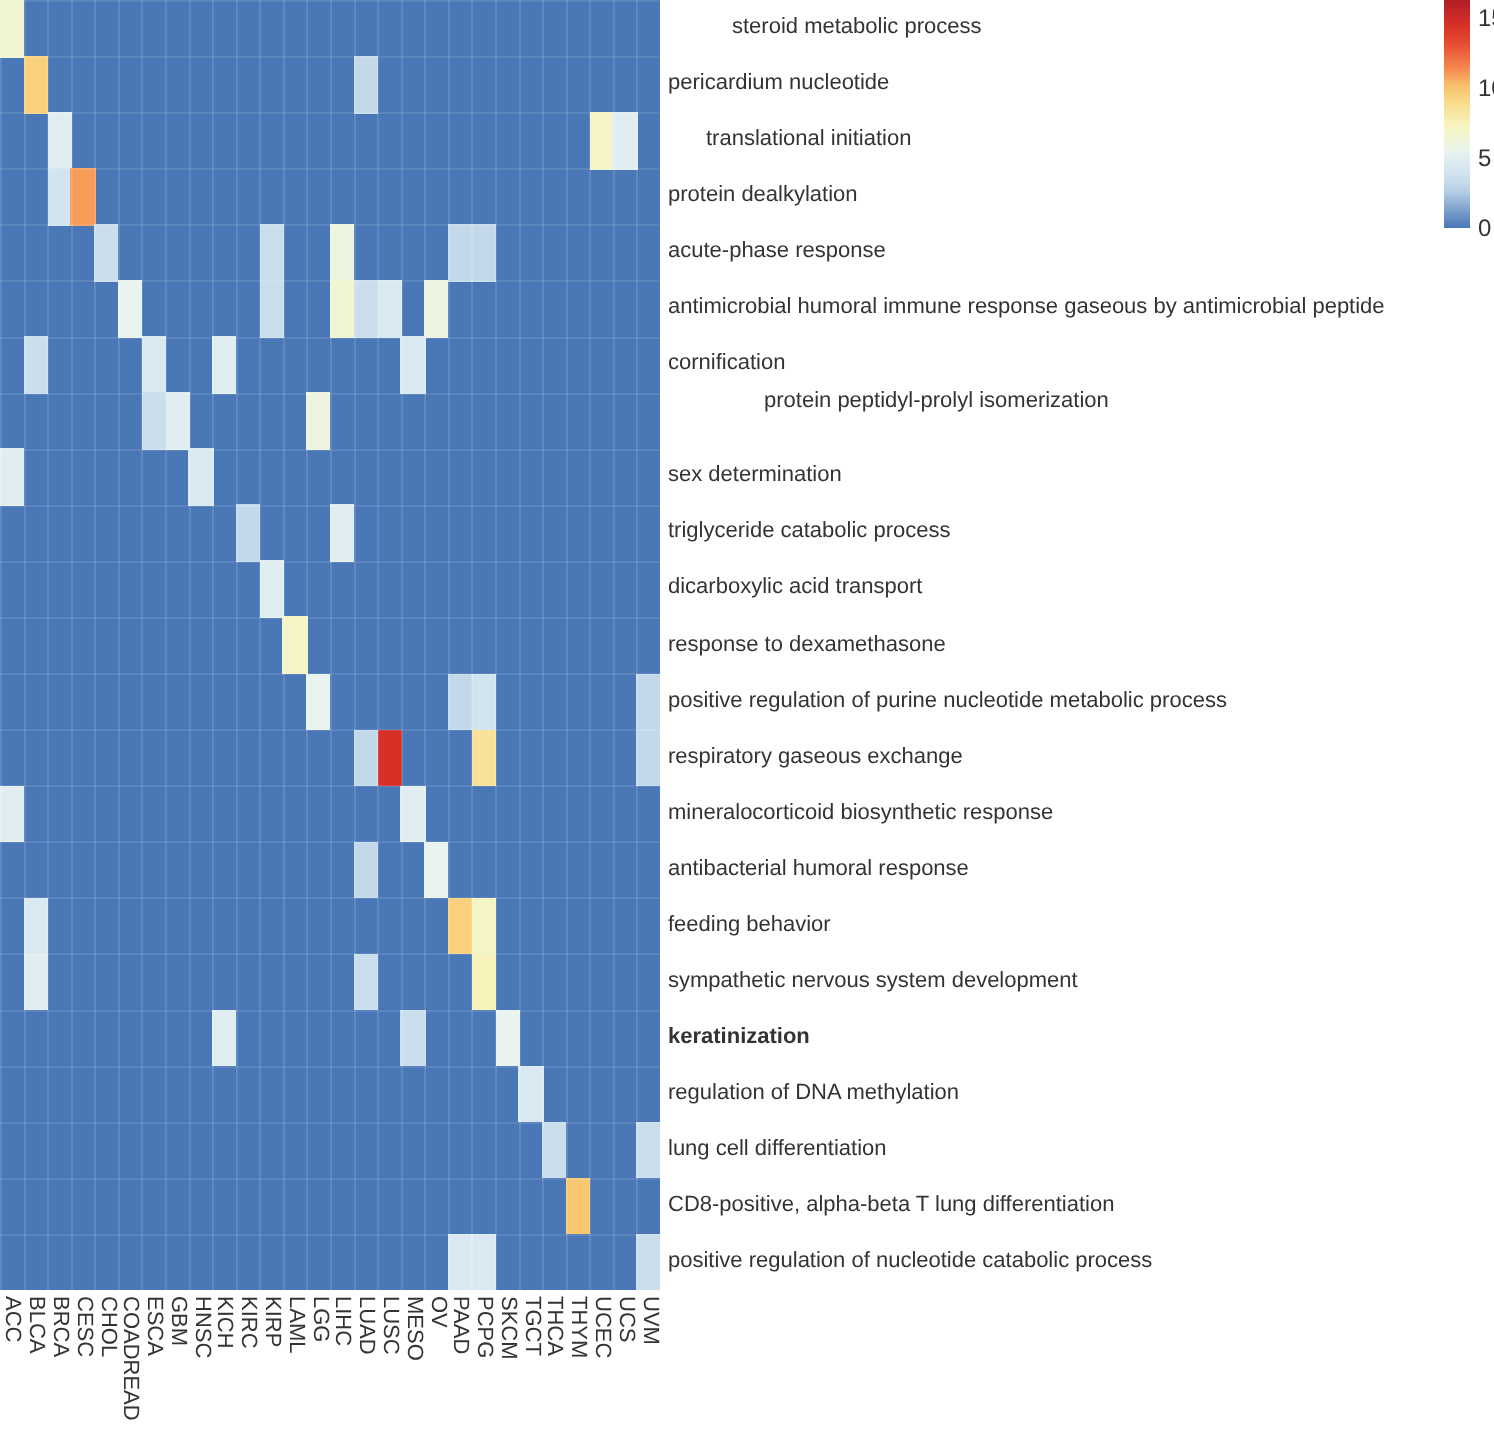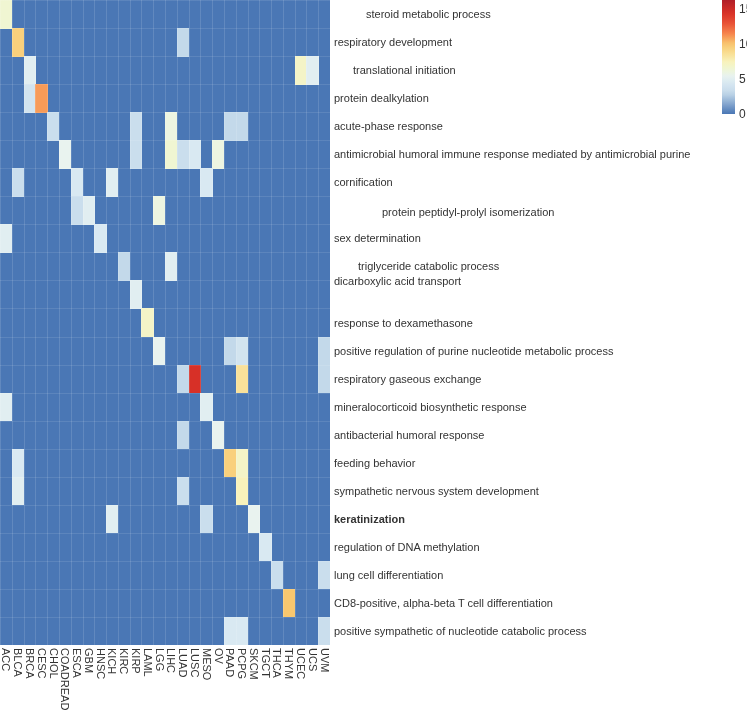--- a/index.html
+++ b/index.html
@@ -110,42 +110,42 @@
       <div class="hm-cell" title="lung cell differentiation | THCA: 3.5" style="left: 271.071px; top: 560.87px; width: 12.2857px; height: 28.5435px; background: rgb(202, 222, 237);"></div>
       <div class="hm-cell" title="lung cell differentiation | UVM: 3.5" style="left: 318.214px; top: 560.87px; width: 12.2857px; height: 28.5435px; background: rgb(202, 222, 237);"></div>
       <div class="hm-cell" title="CD8-positive, alpha-beta T cell differentiation | THYM: 10" style="left: 282.857px; top: 588.913px; width: 12.2857px; height: 28.5435px; background: rgb(248, 199, 111);"></div>
       <div class="hm-cell" title="positive regulation of nucleotide catabolic process | PAAD: 4.5" style="left: 223.929px; top: 616.957px; width: 12.2857px; height: 28.5435px; background: rgb(217, 233, 242);"></div>
       <div class="hm-cell" title="positive regulation of nucleotide catabolic process | PCPG: 4.5" style="left: 235.714px; top: 616.957px; width: 12.2857px; height: 28.5435px; background: rgb(217, 233, 242);"></div>
       <div class="hm-cell" title="positive regulation of nucleotide catabolic process | UVM: 3.5" style="left: 318.214px; top: 616.957px; width: 12.2857px; height: 28.5435px; background: rgb(202, 222, 237);"></div>
       <div id="gridlines"></div>
   </div>
   <div id="row-labels">
       <div class="row-label" style="top: 14.0217px; margin-left: 32px;">steroid metabolic process</div>
-      <div class="row-label" style="top: 42.0652px;">respiratory development</div>
+      <div class="row-label" style="top: 42.0652px;">pericardium nucleotide</div>
       <div class="row-label" style="top: 70.1087px; margin-left: 19px;">translational initiation</div>
       <div class="row-label" style="top: 98.1522px;">protein dealkylation</div>
       <div class="row-label" style="top: 126.196px;">acute-phase response</div>
-      <div class="row-label" style="top: 154.239px;">antimicrobial humoral immune response mediated by antimicrobial purine</div>
+      <div class="row-label" style="top: 154.239px;">antimicrobial humoral immune response gaseous by antimicrobial peptide</div>
       <div class="row-label" style="top: 182.283px;">cornification</div>
-      <div class="row-label" style="top: 212px; padding-left: 48px;">protein peptidyl-prolyl isomerization</div>
+      <div class="row-label" style="top: 201px; padding-left: 48px;">protein peptidyl-prolyl isomerization</div>
       <div class="row-label" style="top: 238.37px;">sex determination</div>
-      <div class="row-label" style="top: 266.413px; margin-left: 24px;">triglyceride catabolic process</div>
-      <div class="row-label" style="top: 281px;">dicarboxylic acid transport</div>
+      <div class="row-label" style="top: 266.413px;">triglyceride catabolic process</div>
+      <div class="row-label" style="top: 294px;">dicarboxylic acid transport</div>
       <div class="row-label" style="top: 322.5px;">response to dexamethasone</div>
       <div class="row-label" style="top: 350.543px;">positive regulation of purine nucleotide metabolic process</div>
       <div class="row-label" style="top: 378.587px;">respiratory gaseous exchange</div>
       <div class="row-label" style="top: 406.63px;">mineralocorticoid biosynthetic response</div>
       <div class="row-label" style="top: 434.674px;">antibacterial humoral response</div>
       <div class="row-label" style="top: 462.717px;">feeding behavior</div>
       <div class="row-label" style="top: 490.761px;">sympathetic nervous system development</div>
       <div class="row-label" style="top: 518.804px; font-weight: bold;">keratinization</div>
       <div class="row-label" style="top: 546.848px;">regulation of DNA methylation</div>
       <div class="row-label" style="top: 574.891px;">lung cell differentiation</div>
-      <div class="row-label" style="top: 602.935px;">CD8-positive, alpha-beta T cell differentiation</div>
-      <div class="row-label" style="top: 630.978px;">positive sympathetic of nucleotide catabolic process</div>
+      <div class="row-label" style="top: 602.935px;">CD8-positive, alpha-beta T lung differentiation</div>
+      <div class="row-label" style="top: 630.978px;">positive regulation of nucleotide catabolic process</div>
     </div>
   <div id="col-labels">
       <div class="col-label" style="left: 11.3929px;">ACC</div>
       <div class="col-label" style="left: 23.1786px;">BLCA</div>
       <div class="col-label" style="left: 34.9643px;">BRCA</div>
       <div class="col-label" style="left: 46.75px;">CESC</div>
       <div class="col-label" style="left: 58.5357px;">CHOL</div>
       <div class="col-label" style="left: 70.3214px;">COADREAD</div>
       <div class="col-label" style="left: 82.1071px;">ESCA</div>
       <div class="col-label" style="left: 93.8929px;">GBM</div>

